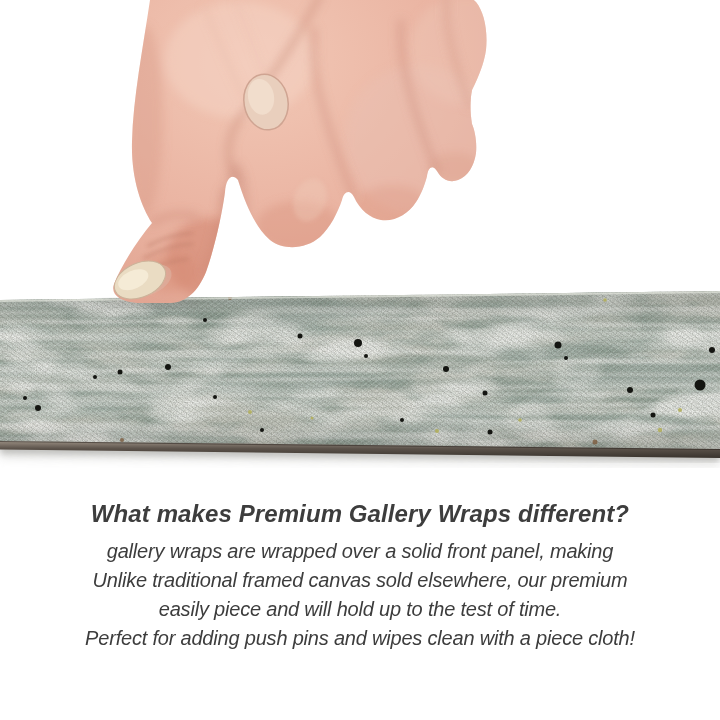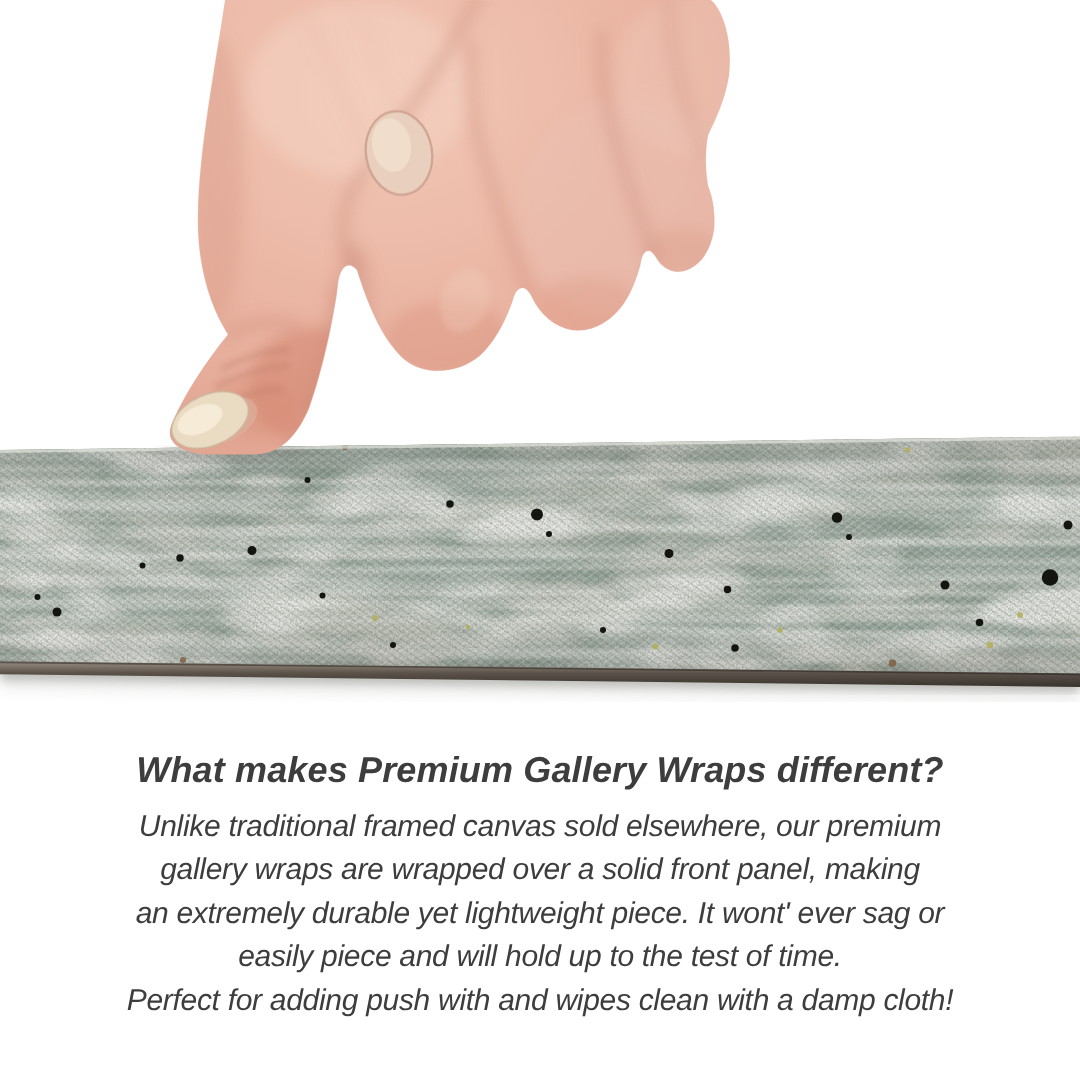--- a/index.html
+++ b/index.html
@@ -213,19 +213,18 @@
           <ellipse cx="148" cy="284" rx="24" ry="14" fill="#dcb3a2" opacity="0.6"></ellipse>
           <ellipse cx="140" cy="280" rx="27" ry="17" fill="#eadcc3" stroke="#cbb39a" stroke-width="1"></ellipse>
           <ellipse cx="134" cy="277" rx="16" ry="9" fill="#f6ecd8" opacity="0.9"></ellipse>
         </g>
       </g>
     </svg>
   </div>
 
   <div class="text-block">
     <h2 class="heading">What makes Premium Gallery Wraps different?</h2>
+    <div class="body-line">gallery wraps are wrapped over a solid front panel, making</div>
     <div class="body-line">Unlike traditional framed canvas sold elsewhere, our premium</div>
-    <div class="body-line">gallery wraps are wrapped over a solid front panel, making</div>
-    <div class="body-line">an extremely durable yet lightweight piece. It wont' ever sag or</div>
     <div class="body-line">easily piece and will hold up to the test of time.</div>
-    <div class="body-line">Perfect for adding push with and wipes clean with a damp cloth!</div>
+    <div class="body-line">Perfect for adding push pins and wipes clean with a piece cloth!</div>
   </div>
 </div>
 
 </body></html>

